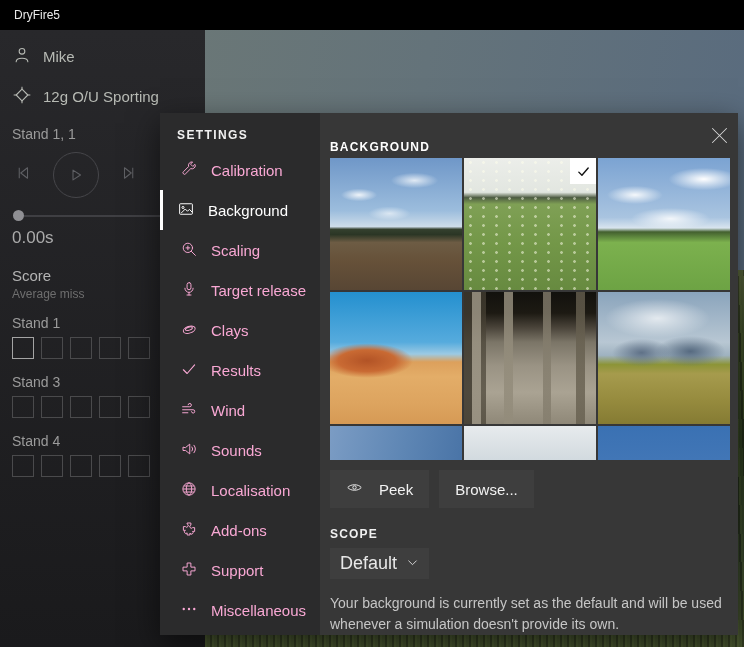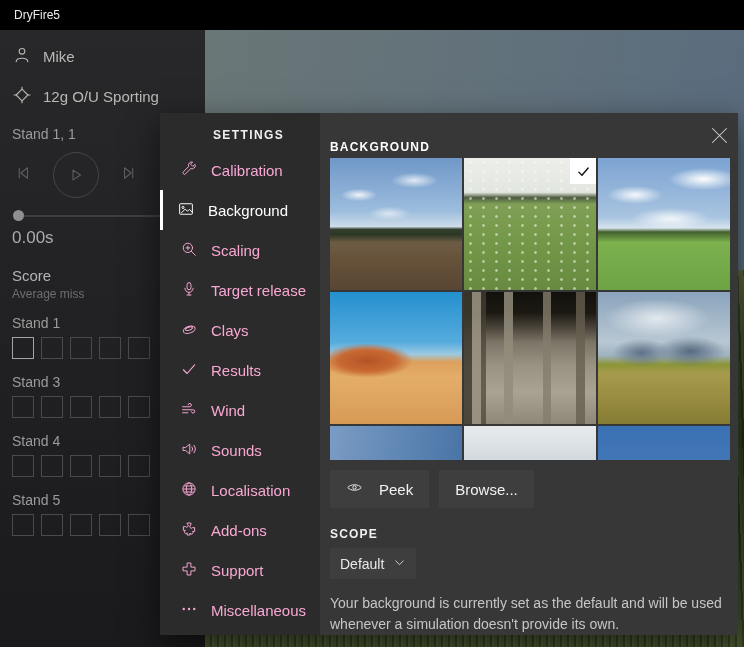--- a/index.html
+++ b/index.html
@@ -40,21 +40,21 @@
   .score-sub { margin:3px 0 0 12px; font-size:12px; color:#6e6e6e; }
   .stand-group { margin:14px 0 0 12px; }
   .stand-label { font-size:14px; color:#9b9b9b; height:17px; }
   .stand-boxes { display:flex; gap:7px; margin-top:5px; margin-bottom:15px; }
   .sbox { width:22px; height:22px; border:1px solid #4a4a4c; background:transparent; }
   .sbox.hl { border-color:#a4a4a4; }
 
   
   .dialog { position:absolute; left:160px; top:113px; width:578px; height:522px; z-index:4;
             display:flex; box-shadow:0 10px 30px rgba(0,0,0,.55); }
-  .menu { width:160px; background:#2b2b2c; flex:0 0 160px;text-align:center; }
+  .menu { width:160px; background:#2b2b2c; flex:0 0 160px; }
   .menu-header { margin:15px 0 8px 17px; font-size:12px; font-weight:bold; letter-spacing:1.4px; color:#f0f0f0; }
   .menu-item { display:flex; align-items:center; gap:13px; height:40px; padding-left:17px;
                font-size:15px; color:#f9a8d4; cursor:default; border-left:3px solid transparent; }
   .menu-item.selected { border-left-color:#fff; padding-left:14px; color:#fff; }
   .menu-item svg { flex:0 0 auto; }
 
   .content { position:relative; flex:1; background:#373737; color:#fff; }
   .close-btn { position:absolute; top:9px; right:6px; width:26px; height:26px; display:flex;
                align-items:center; justify-content:center; color:#d4d4d4; cursor:default; }
   .panel-header { margin:28px 0 0 10px; font-size:12px; line-height:12px; font-weight:bold; letter-spacing:1.2px; color:#fff; }
@@ -101,21 +101,21 @@
         linear-gradient(to bottom,#e7ebed 0%,#c2cdd4 45%,#98a7b2 85%,#aebbc3 100%); }
   .t9 { background:
         radial-gradient(ellipse 50px 26px at 30% 85%, #fff 0%, #edf2f7 40%, transparent 74%),
         linear-gradient(to bottom,#3a71b3 0%,#4a7cba 55%,#6b95c8 100%); }
 
   .btn-row { margin:10px 0 0 10px; display:flex; gap:10px; }
   .dlg-btn { height:38px; padding:0 16px; background:#3e3e3e; border:none; color:#f2f2f2;
              font-size:15px; font-family:inherit; display:flex; align-items:center; gap:16px; cursor:default; }
   .scope-header { margin:20px 0 0 10px; font-size:12px; line-height:12px; font-weight:bold; letter-spacing:1.2px; color:#f0f0f0; }
   .scope-select { margin:8px 0 0 10px; height:31px; padding:0 10px; background:#3e3e3e; color:#e8e8e8;
-                  font-size:14px; display:inline-flex; align-items:center; gap:9px; cursor:default; }
+                  font-size:18px; display:inline-flex; align-items:center; gap:9px; cursor:default; }
   .description { margin:14px 0 0 10px; width:398px; font-size:14px; line-height:21px; color:#c6c6c6; }
 </style>
 </head>
 <body>
 
 <div class="app">
 
   <div class="titlebar">
     <span class="titlebar-text">DryFire5</span>
   </div>
@@ -183,30 +183,20 @@
       <div class="stand-boxes">
         <div class="sbox"></div>
         <div class="sbox"></div>
         <div class="sbox"></div>
         <div class="sbox"></div>
         <div class="sbox"></div>
       </div>
     </div>
     <div class="stand-group">
       <div class="stand-label">Stand 4</div>
-      <div class="stand-boxes">
-        <div class="sbox"></div>
-        <div class="sbox"></div>
-        <div class="sbox"></div>
-        <div class="sbox"></div>
-        <div class="sbox"></div>
-      </div>
-    </div>
-    <div class="stand-group">
-      <div class="stand-label">Stand 5</div>
       <div class="stand-boxes">
         <div class="sbox"></div>
         <div class="sbox"></div>
         <div class="sbox"></div>
         <div class="sbox"></div>
         <div class="sbox"></div>
       </div>
     </div>
   </aside>
 

